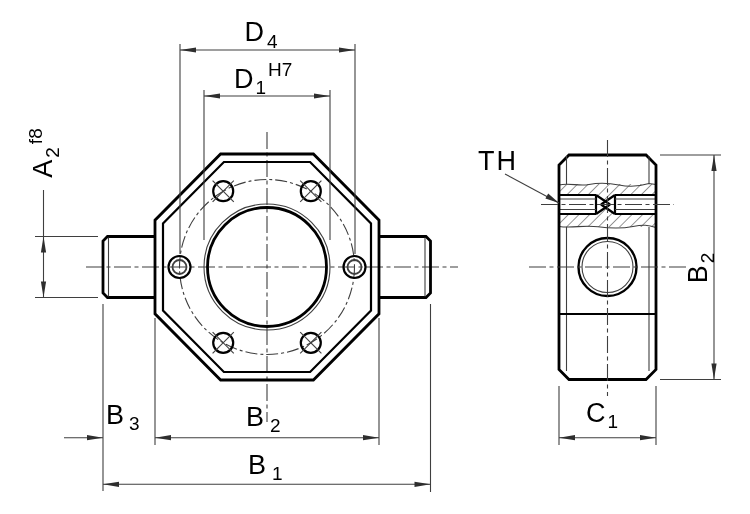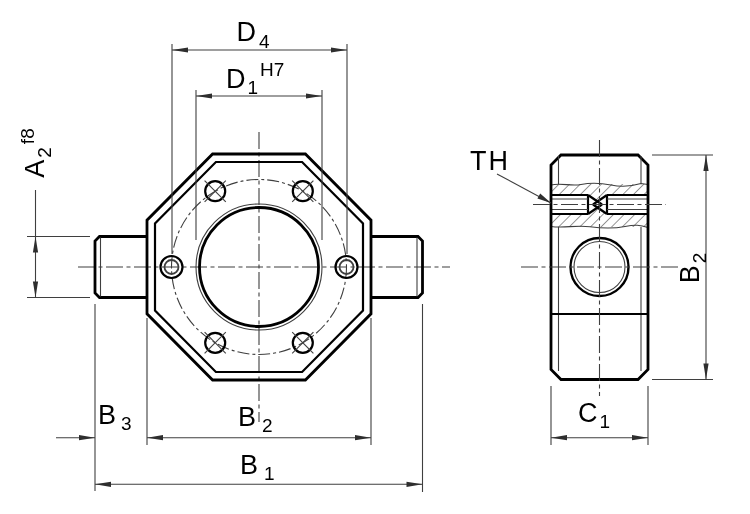--- a/index.html
+++ b/index.html
@@ -1,16 +1,16 @@
 <!DOCTYPE html>
 <html><head>
 <meta charset="utf-8">
 <style>
   html,body{margin:0;padding:0;background:#ffffff;}
-  .stage{width:728px;height:514px;position:relative;background:#ffffff;overflow:hidden;}
+  .stage{width:728px;height:514px;position:relative;background:#ffffff;overflow:hidden;padding-left:8px;}
   svg{display:block;}
   .bold{stroke:#000000;stroke-width:2.8;fill:none;stroke-linejoin:miter;stroke-linecap:butt;}
   .bold2{stroke:#000000;stroke-width:2.2;fill:none;stroke-linejoin:miter;}
   .thin{stroke:#3f3f3f;stroke-width:1.1;fill:none;}
   .cl{stroke:#3f3f3f;stroke-width:1.1;fill:none;stroke-dasharray:17 3.5 4 3.5;}
   .bc{stroke:#3f3f3f;stroke-width:1.1;fill:none;stroke-dasharray:12 3 3 3;}
   .arrow{fill:#2e2e2e;stroke:none;}
   .whitefill{fill:#ffffff;stroke:none;}
   .lbl{font-family:"Liberation Sans","DejaVu Sans",sans-serif;font-size:27px;fill:#000000;}
   .sub{font-size:19px;}

